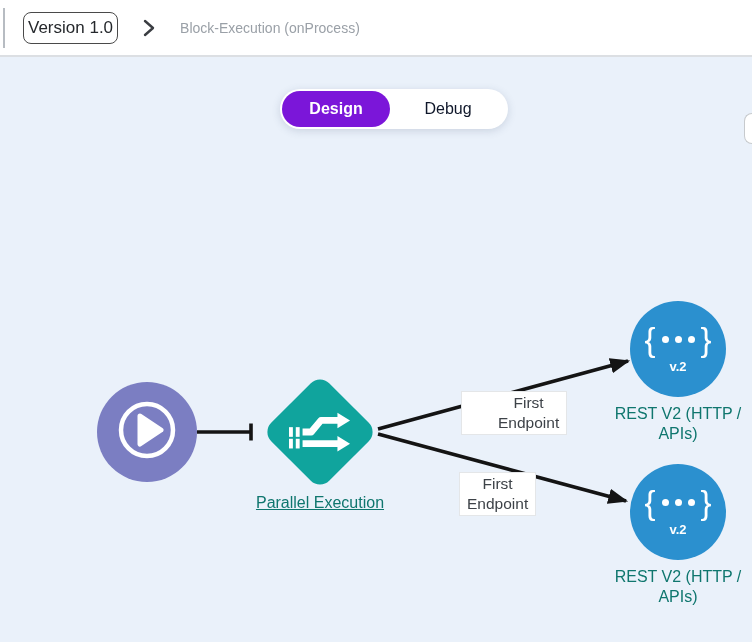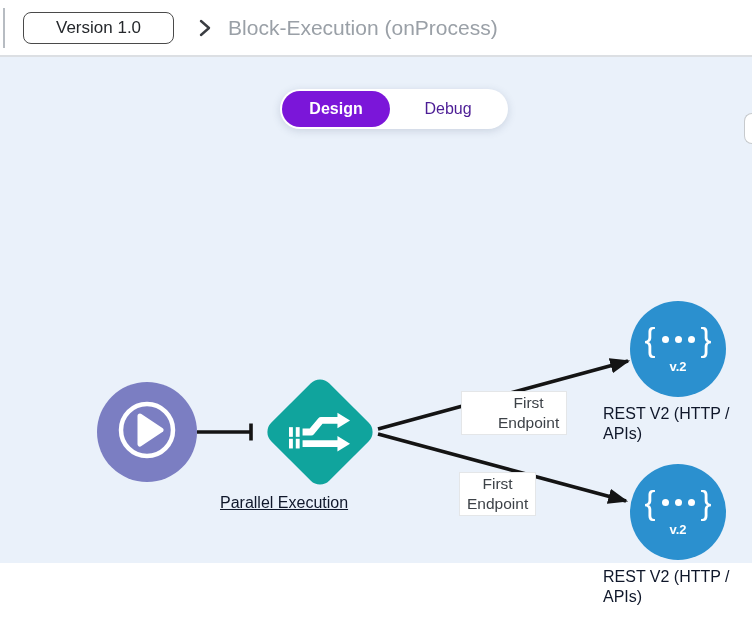--- a/index.html
+++ b/index.html
@@ -3,57 +3,57 @@
 <meta charset="utf-8">
 <style>
   * { margin:0; padding:0; box-sizing:border-box; }
   html,body { width:752px; height:642px; overflow:hidden;
     font-family:"Liberation Sans", sans-serif; background:#fff; }
 
   
   .topbar { position:relative; width:752px; height:57px; background:#ffffff;
     border-bottom:2px solid #dcdfe3; display:flex; align-items:center; }
   .left-rule { position:absolute; left:3px; top:8px; width:2px; height:40px; background:#b7bcc2; }
-  .version-btn { margin-left:23px; height:32px; padding:0 32px; display:flex; align-items:center;
+  .version-btn { margin-left:23px; height:32px; padding:0 4px; display:flex; align-items:center;
     border:1.5px solid #4a4a4a; border-radius:8px; background:#fff; color:#25282c;
     font-size:17px; cursor:pointer; }
   .crumb-chevron { margin-left:22px; width:20px; height:22px; display:flex; align-items:center; }
-  .crumb-title { margin-left:12px; font-size:21px; color:#9aa0a7; }
+  .crumb-title { margin-left:20px; font-size:14px; color:#9aa0a7; }
 
   
-  .canvas { position:relative; width:752px; height:506px; background:#eaf1fa; }
+  .canvas { position:relative; width:752px; height:585px; background:#eaf1fa; }
 
   
   .mode-toggle { position:absolute; left:280px; top:32px; width:228px; height:40px;
     background:#ffffff; border-radius:20px; display:flex; padding:2px;
     box-shadow:0 2px 8px rgba(60,80,110,0.18); }
   .seg { display:flex; align-items:center; justify-content:center; font-size:16px; cursor:pointer; }
   .seg-design { width:108px; border-radius:18px; background:#7b16d9; color:#ffffff; font-weight:bold; }
-  .seg-debug { flex:1; color:#4c1d95; background:transparent; }
+  .seg-debug { flex:1; color:#0f172a; background:transparent; }
 
   
   .edges { position:absolute; left:0; top:0; pointer-events:none; }
 
   
   .edge-label { position:absolute; background:#ffffff; border:1px solid #e4e6e8;
     padding:1px 7px; text-align:center; font-size:15.5px; line-height:20px;
     color:#3d4248; white-space:pre-line; }
   .edge-label-first { left:461px; top:334px;padding-left:36px; }
   .edge-label-second { left:459px; top:415px; }
 
   
   .node { position:absolute; cursor:pointer; }
   .start-node { left:97px; top:325px; width:100px; height:100px; border-radius:50%;
     background:#7b7ec2; display:flex; align-items:center; justify-content:center; }
 
   .parallel-node { left:279px; top:334px; width:82px; height:82px; background:#10a49d;
     border-radius:13px; transform:rotate(45deg); display:flex; align-items:center; justify-content:center; }
   .parallel-icon-wrap { transform:rotate(-45deg); width:62px; height:52px; }
-  .node-label { position:absolute; text-align:left; font-size:16px; line-height:20px;
-    color:#0f172a; white-space:pre-line; }
+  .node-label { position:absolute; text-align:center; font-size:16px; line-height:20px;
+    color:#0f766e; white-space:pre-line; }
   .parallel-label { left:220px; top:436px; width:200px;text-decoration:underline; }
 
   .endpoint-node { width:96px; height:96px; border-radius:50%; background:#2b90cf;
     display:flex; flex-direction:column; align-items:center; justify-content:center; color:#fff; }
   .endpoint-first { left:630px; top:244px; }
   .endpoint-second { left:630px; top:407px; }
   .braces-row { display:flex; align-items:center; gap:6px; }
   .brace { font-size:33px; font-weight:400; line-height:30px; color:#fff; }
   .dot { width:7px; height:7px; border-radius:50%; background:#fff; }
   .v-badge { margin-top:4px; font-size:13px; font-weight:bold; color:#ffffff; }

